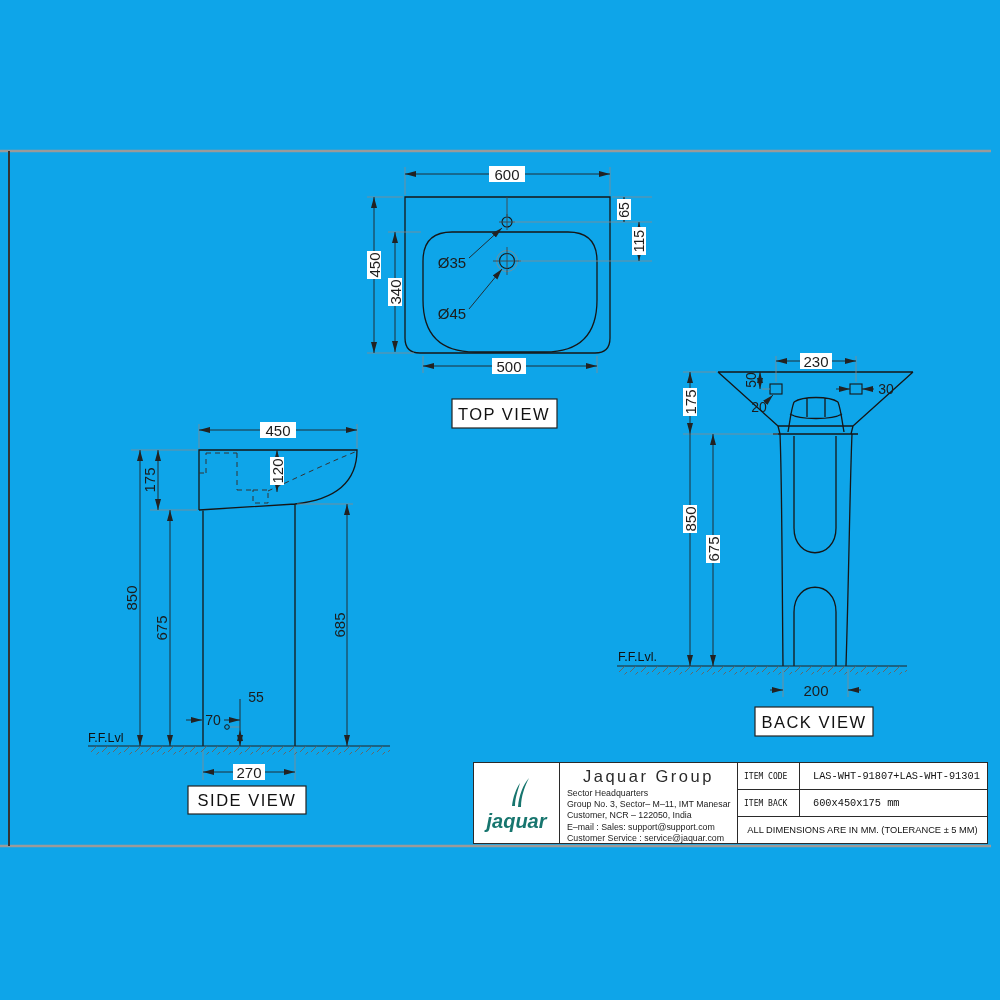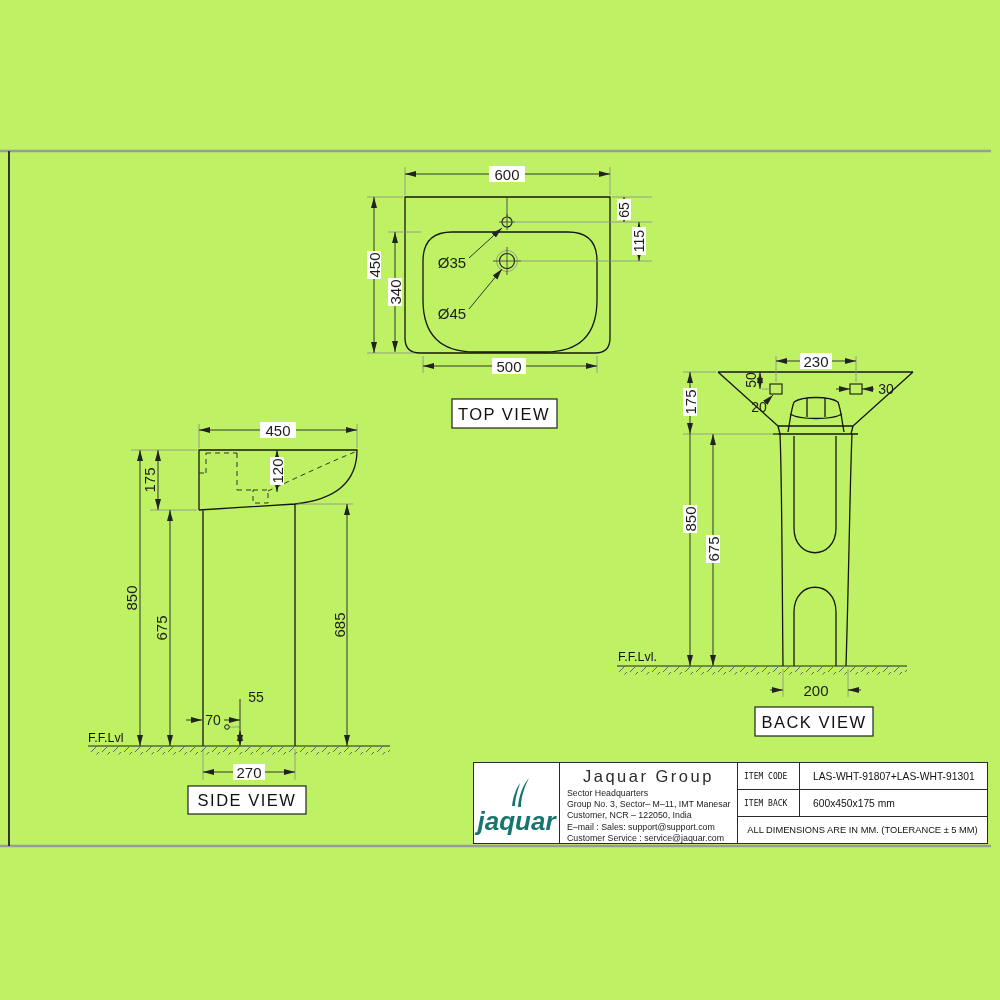--- a/index.html
+++ b/index.html
@@ -1,16 +1,16 @@
 <!DOCTYPE html>
 <html><head>
 <meta charset="utf-8">
 <style>
   html,body{margin:0;padding:0;background:#fff;}
-  .page{position:relative;width:1000px;height:1000px;background:#bef264;overflow:hidden;
+  .page{position:relative;width:1000px;height:1000px;background:#0ea5e9;overflow:hidden;
         font-family:"Liberation Sans",sans-serif;}
   .page svg.drawing{position:absolute;left:0;top:0;}
 
   
   .dim{font:15px "Liberation Sans",sans-serif;fill:#1c1c1c;}
   .dimS{font:14px "Liberation Sans",sans-serif;fill:#1c1c1c;}
   .viewlabel{font:16.5px "Liberation Sans",sans-serif;letter-spacing:1.5px;fill:#111;}
   .ffl{font:12.5px "Liberation Sans",sans-serif;fill:#111;}
 
   
@@ -21,35 +21,35 @@
   .hidden-line{stroke:#333;stroke-width:1;fill:none;stroke-dasharray:5 4;}
   .ground{stroke:#222;stroke-width:1.2;fill:none;}
   .labelbox{stroke:#222;stroke-width:1.2;fill:#fff;}
   .bg{fill:#fff;stroke:none;}
 
   
   .tb{position:absolute;left:473px;top:762px;width:515px;height:82px;background:#fff;
       border:1.5px solid #2a2a2a;box-sizing:border-box;display:flex;}
   .tb-logo{width:86px;border-right:1.6px solid #2a2a2a;box-sizing:border-box;display:flex;
       flex-direction:column;align-items:center;justify-content:center;}
-  .tb-logo-text{font-weight:bold;font-style:italic;font-size:26px;letter-spacing:0px;
+  .tb-logo-text{font-weight:bold;font-style:italic;font-size:20px;letter-spacing:0px;
       line-height:18px;}
   .tb-addr{width:178px;border-right:1px solid #2a2a2a;box-sizing:border-box;
       padding:3px 0 0 7px;overflow:hidden;}
   .tb-company{font-size:16.5px;letter-spacing:2.5px;color:#2b2b2b;margin:1px 0 2px 16px;
       white-space:nowrap;}
   .tb-addr-line{font-size:8.8px;line-height:11.2px;color:#222;white-space:nowrap;}
   .tb-right{flex:1;display:flex;flex-direction:column;justify-content:center;}
   .tb-row{flex:1;display:flex;border-bottom:1px solid #2a2a2a;min-height:0;}
   .tb-row:last-child{border-bottom:none;}
   .tb-cell-label{width:62px;border-right:1px solid #2a2a2a;box-sizing:border-box;
       display:flex;align-items:center;padding-left:6px;
       font-family:"DejaVu Sans Mono",monospace;font-size:8px;color:#111;}
   .tb-cell-value{flex:1;display:flex;align-items:center;padding-left:13px;
-      font-size:10.3px;color:#111;white-space:nowrap;}
+      font-size:10.3px;color:#111;white-space:nowrap;font-family:Liberation Mono, monospace;}
   .tb-note{flex:1;display:flex;align-items:center;justify-content:center;
       font-size:9.3px;color:#111;white-space:nowrap;}
 </style>
 </head>
 <body>
 
 <div class="page">
 
 <svg class="drawing" width="1000" height="1000" viewBox="0 0 1000 1000">
   <defs>

